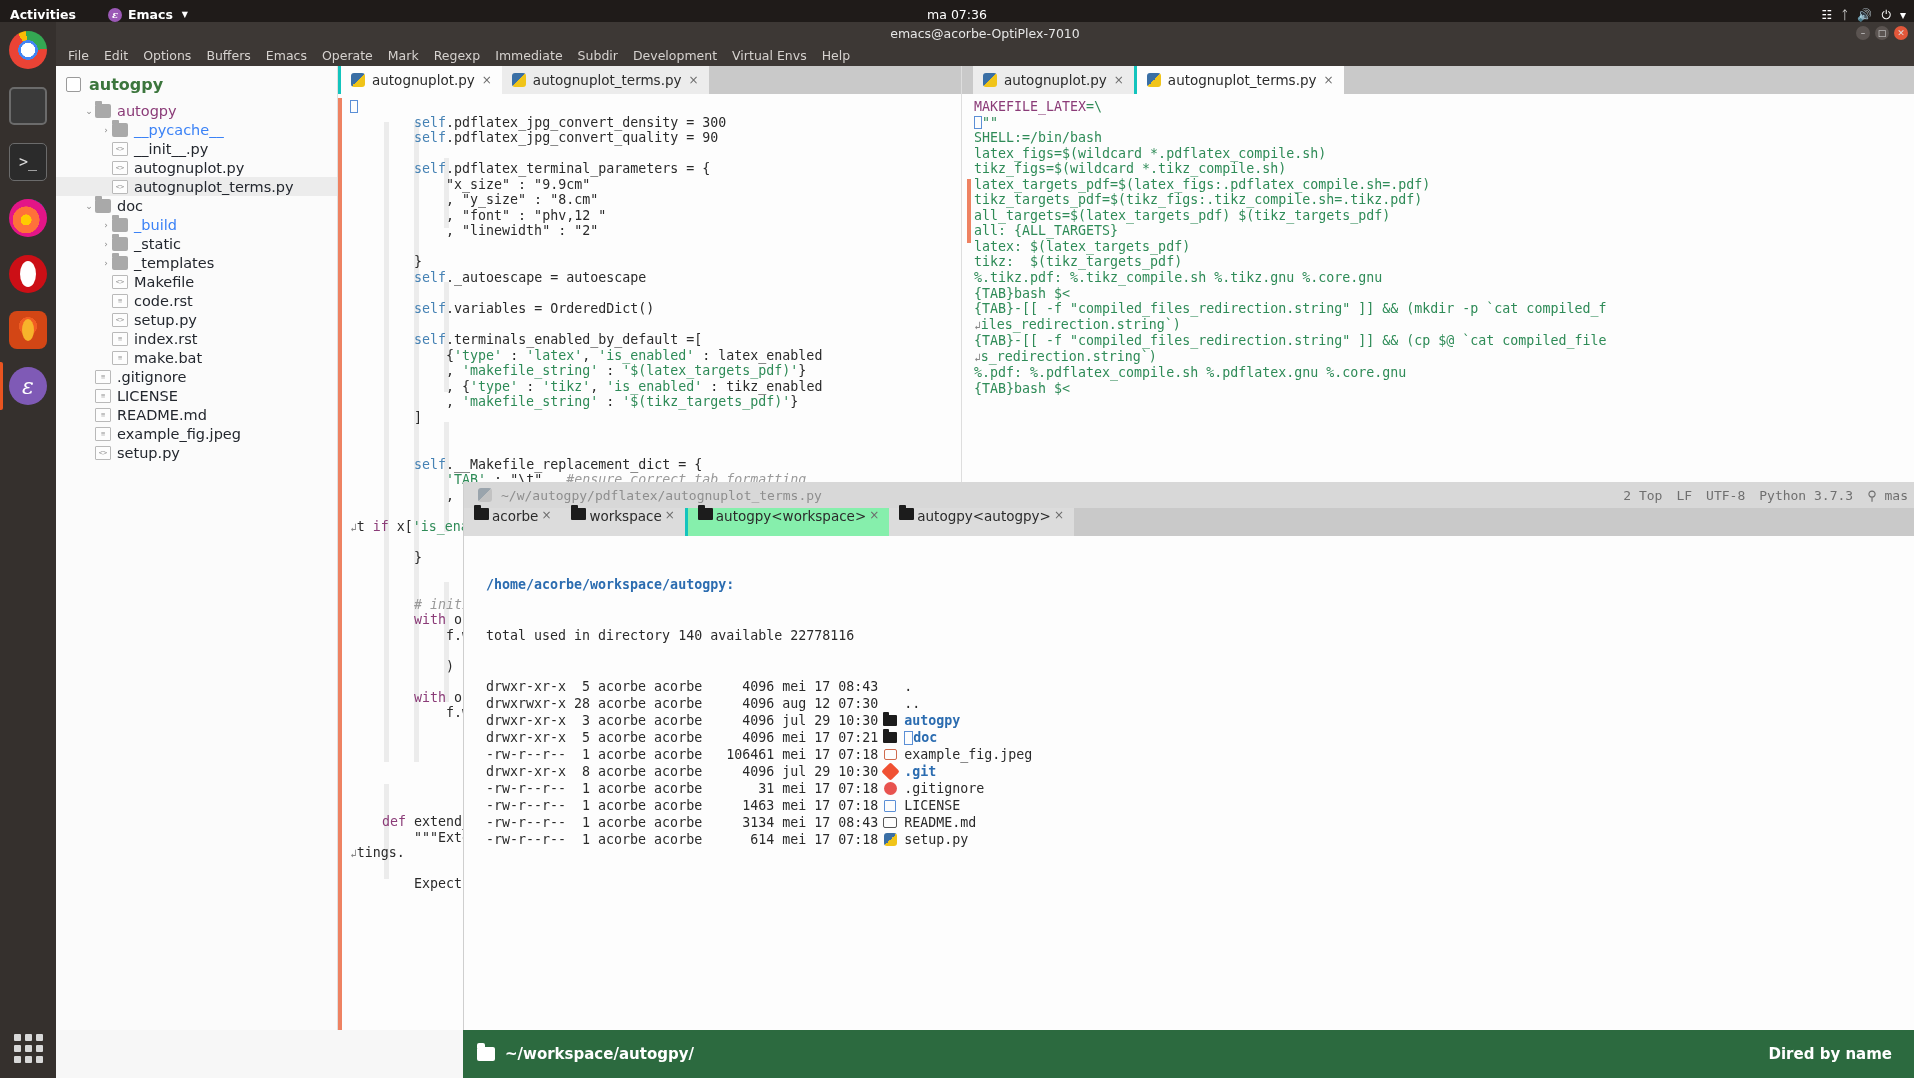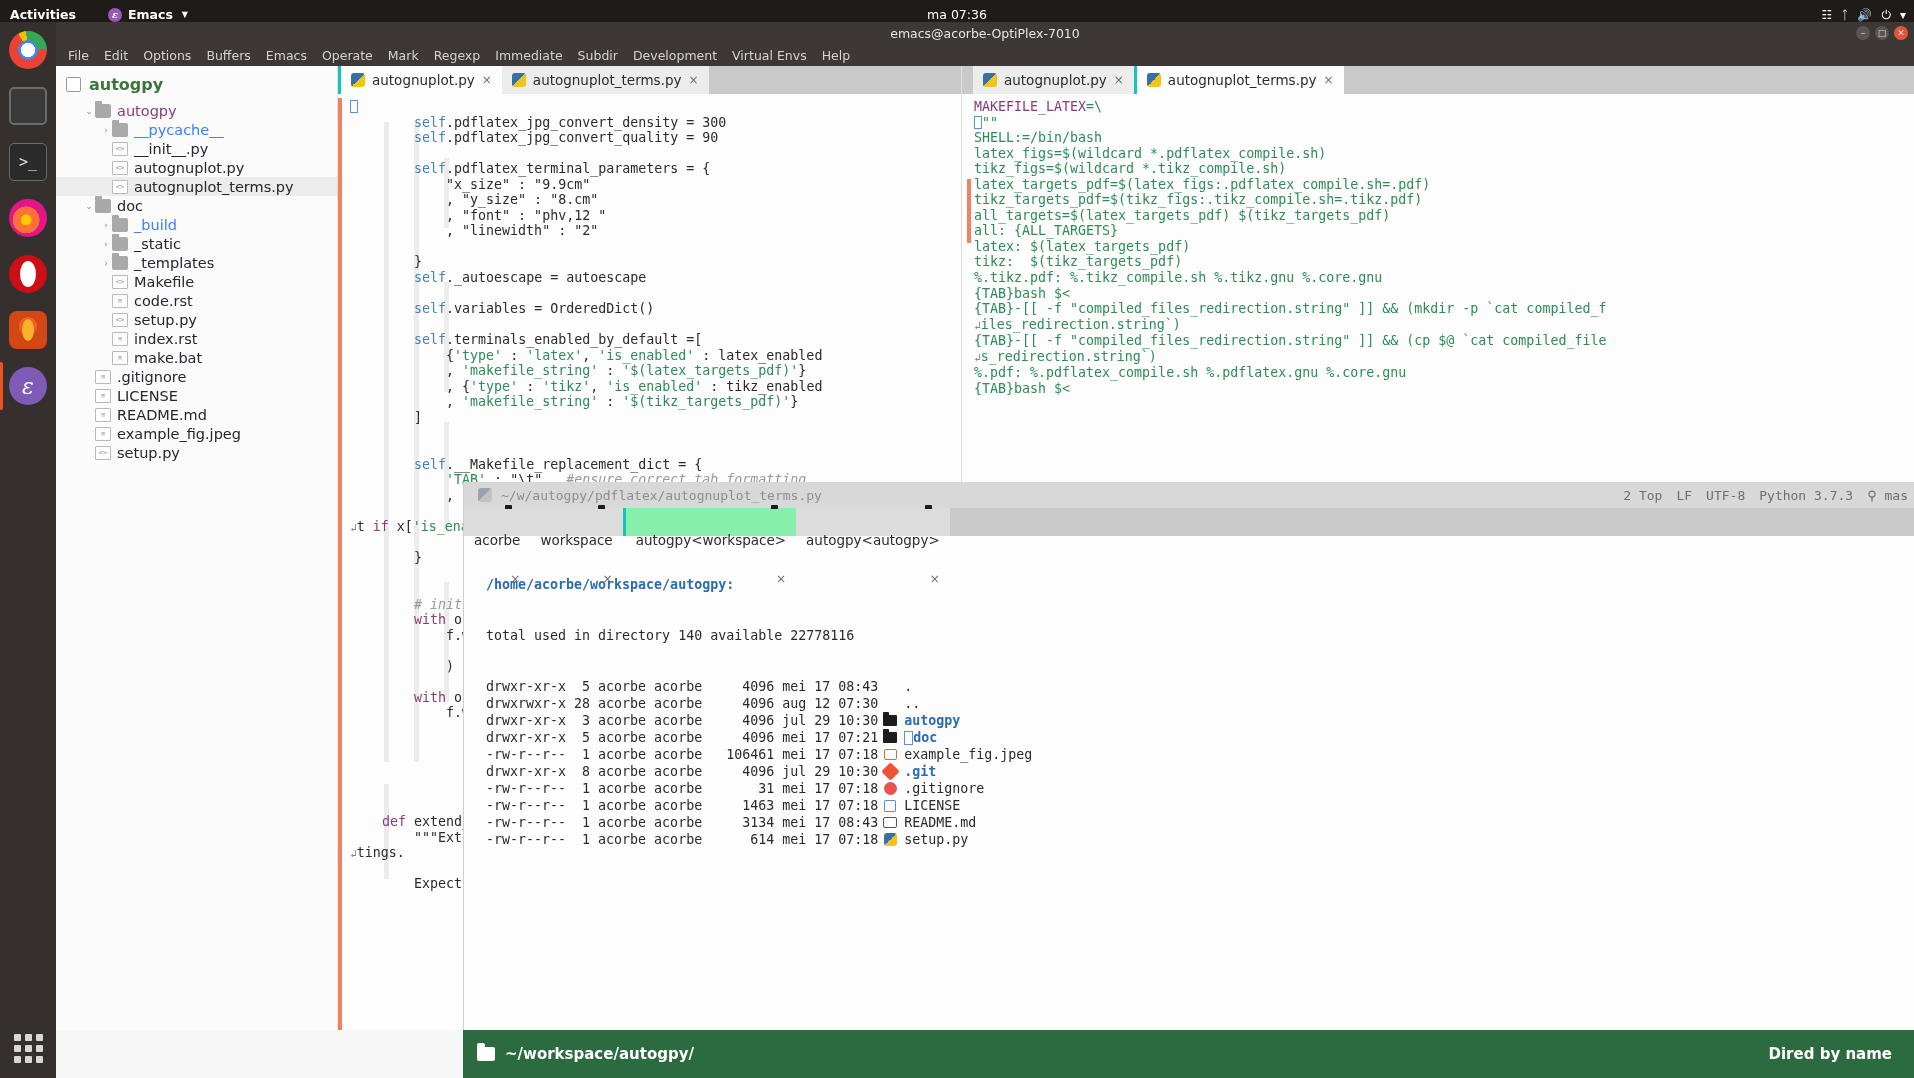--- a/index.html
+++ b/index.html
@@ -202,21 +202,21 @@
     background: #fdfdfd; border-left: 1px solid #cfcfcf;
   }
   .dired-header {
     height: 26px; background: #d8d8d8; display: flex; align-items: center;
     gap: 9px; padding-left: 14px; font-size: 13px; color: #8e8e8e;
     font-family: "DejaVu Sans Mono", monospace;
   }
   .dired-header .sep { margin-left: auto; margin-right: 0; display:flex; gap: 14px; padding-right: 6px; color:#6f6f6f; }
   .dtabs { height: 28px; background: #dcdcdc; display: flex; align-items: stretch;
            font-size: 13.5px; color: #2b2b2b; }
-  .dtab { display: flex; align-items: flex-end; gap: 24px; padding: 0 10px; white-space: nowrap; flex-direction: column; }
+  .dtab { display: flex; align-items: flex-start; gap: 3px; padding: 0 10px; white-space: nowrap; }
   .dtab.active { background: #86efac; }
   .folder-tab { width: 15px; height: 12px; background: #1c1c1c; border-radius: 1px; position: relative; }
   .folder-tab::before { content:""; position:absolute; left:0; top:-3px; width:7px; height:4px;
                         background:#1c1c1c; border-radius:1px 1px 0 0; }
   .dlist {
     padding: 6px 0 0 22px;
     font-family: "DejaVu Sans Mono", monospace; font-size: 13.3px; line-height: 17px;
     color: #2a2a2a; white-space: pre;
   }
   .dpath { color: #2b6cb0; font-weight: bold; }

